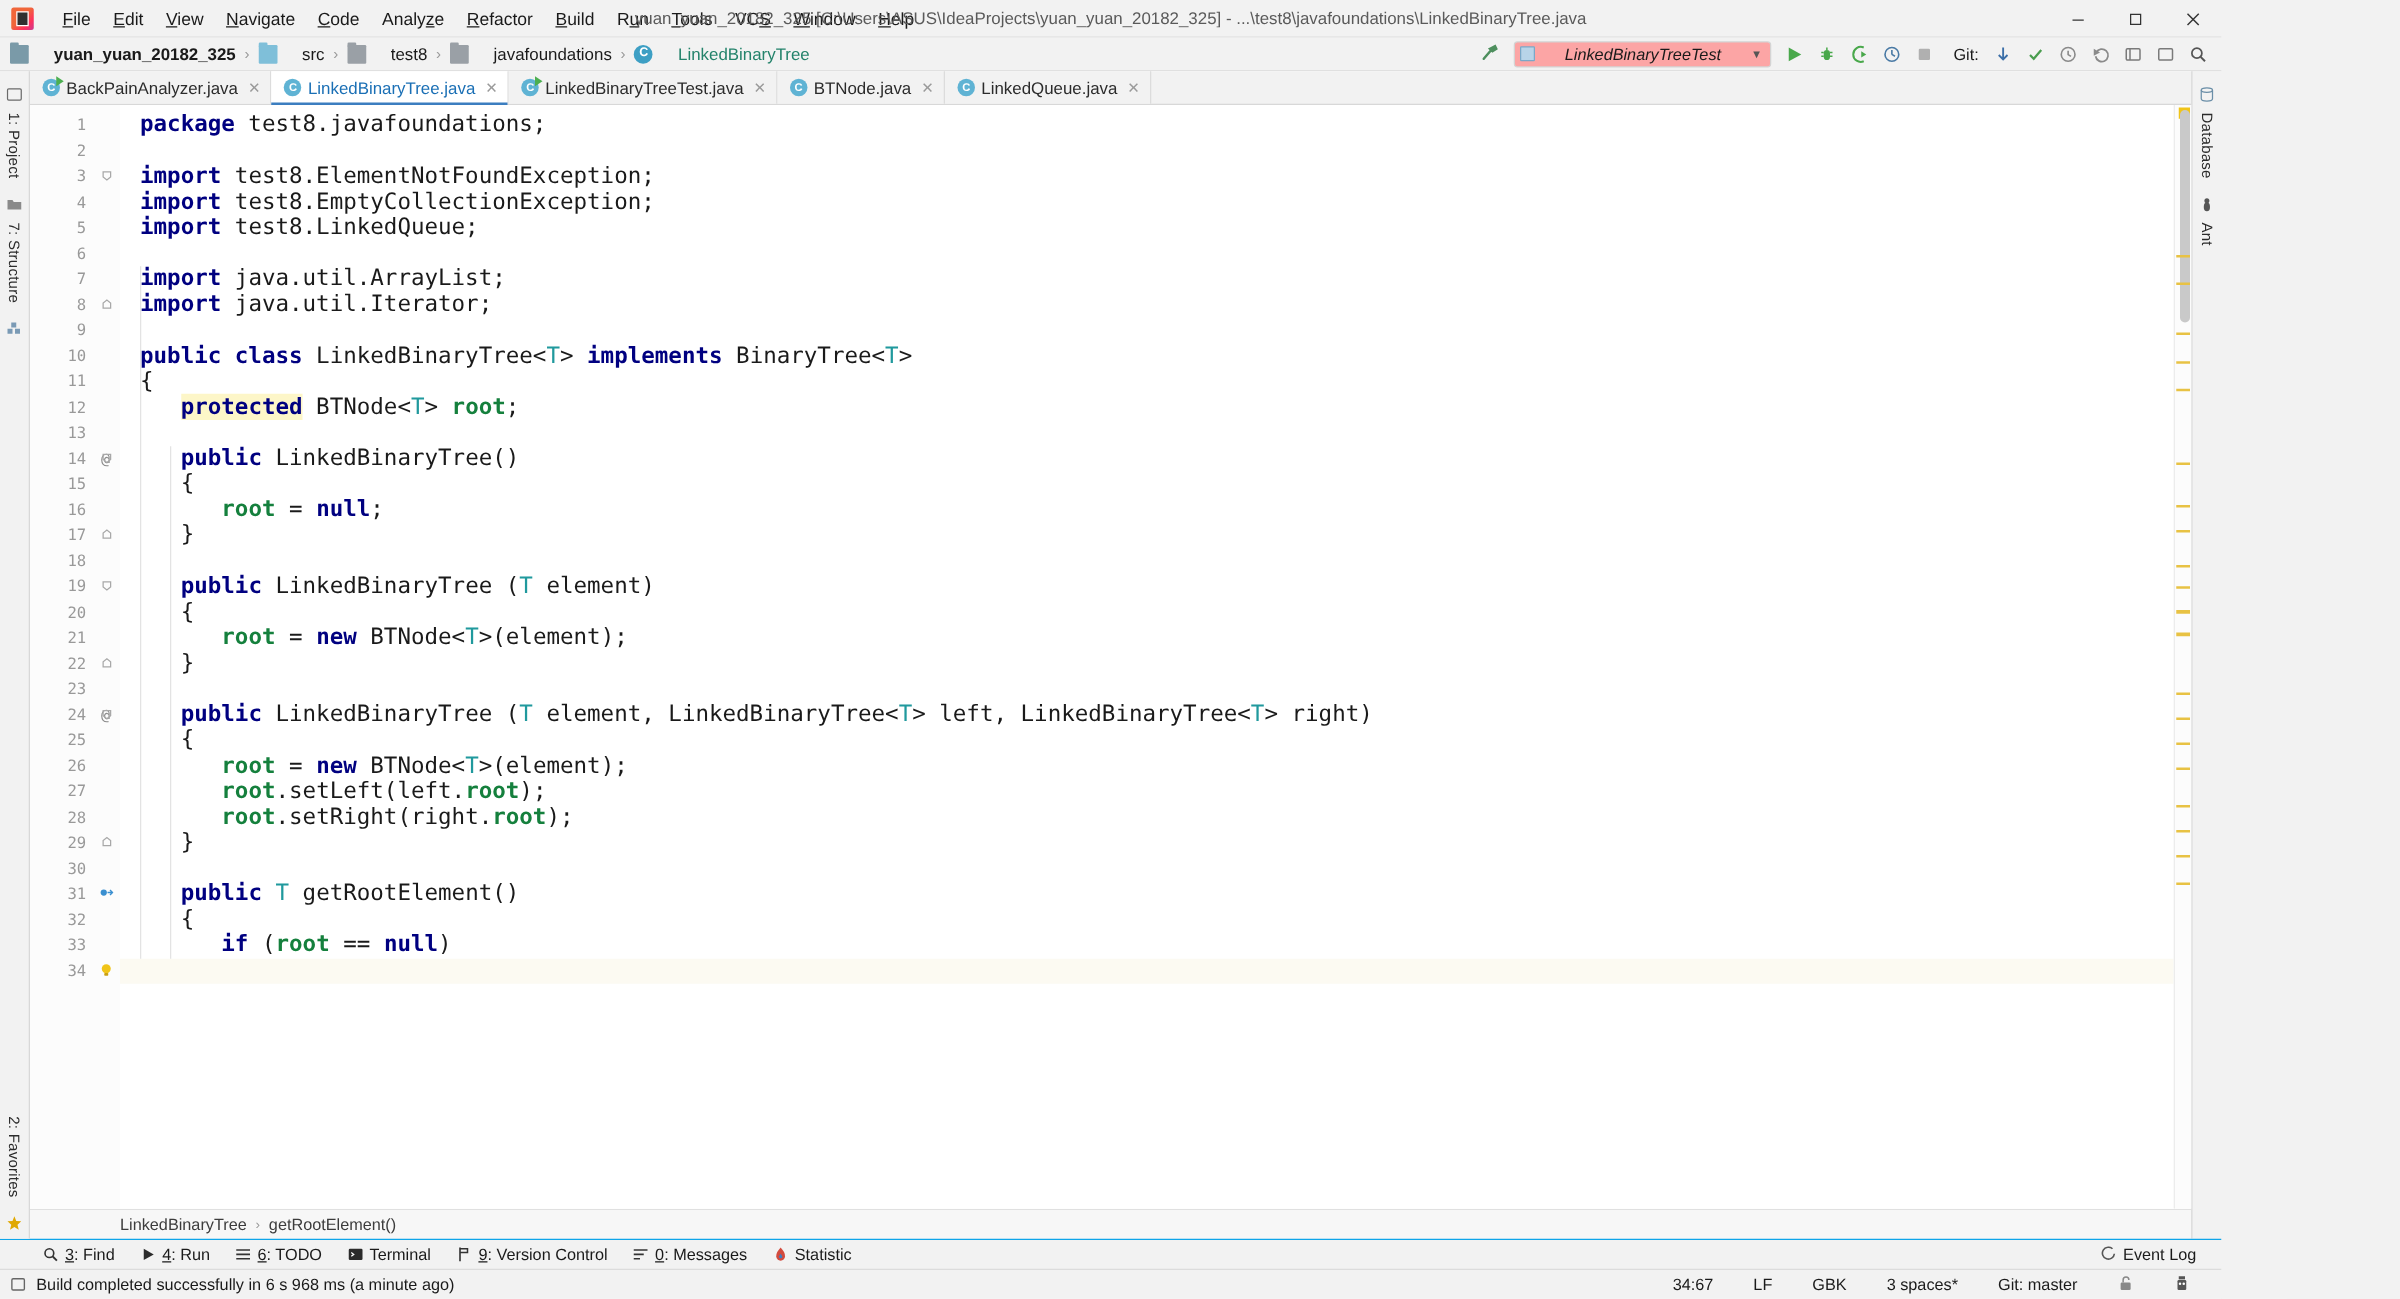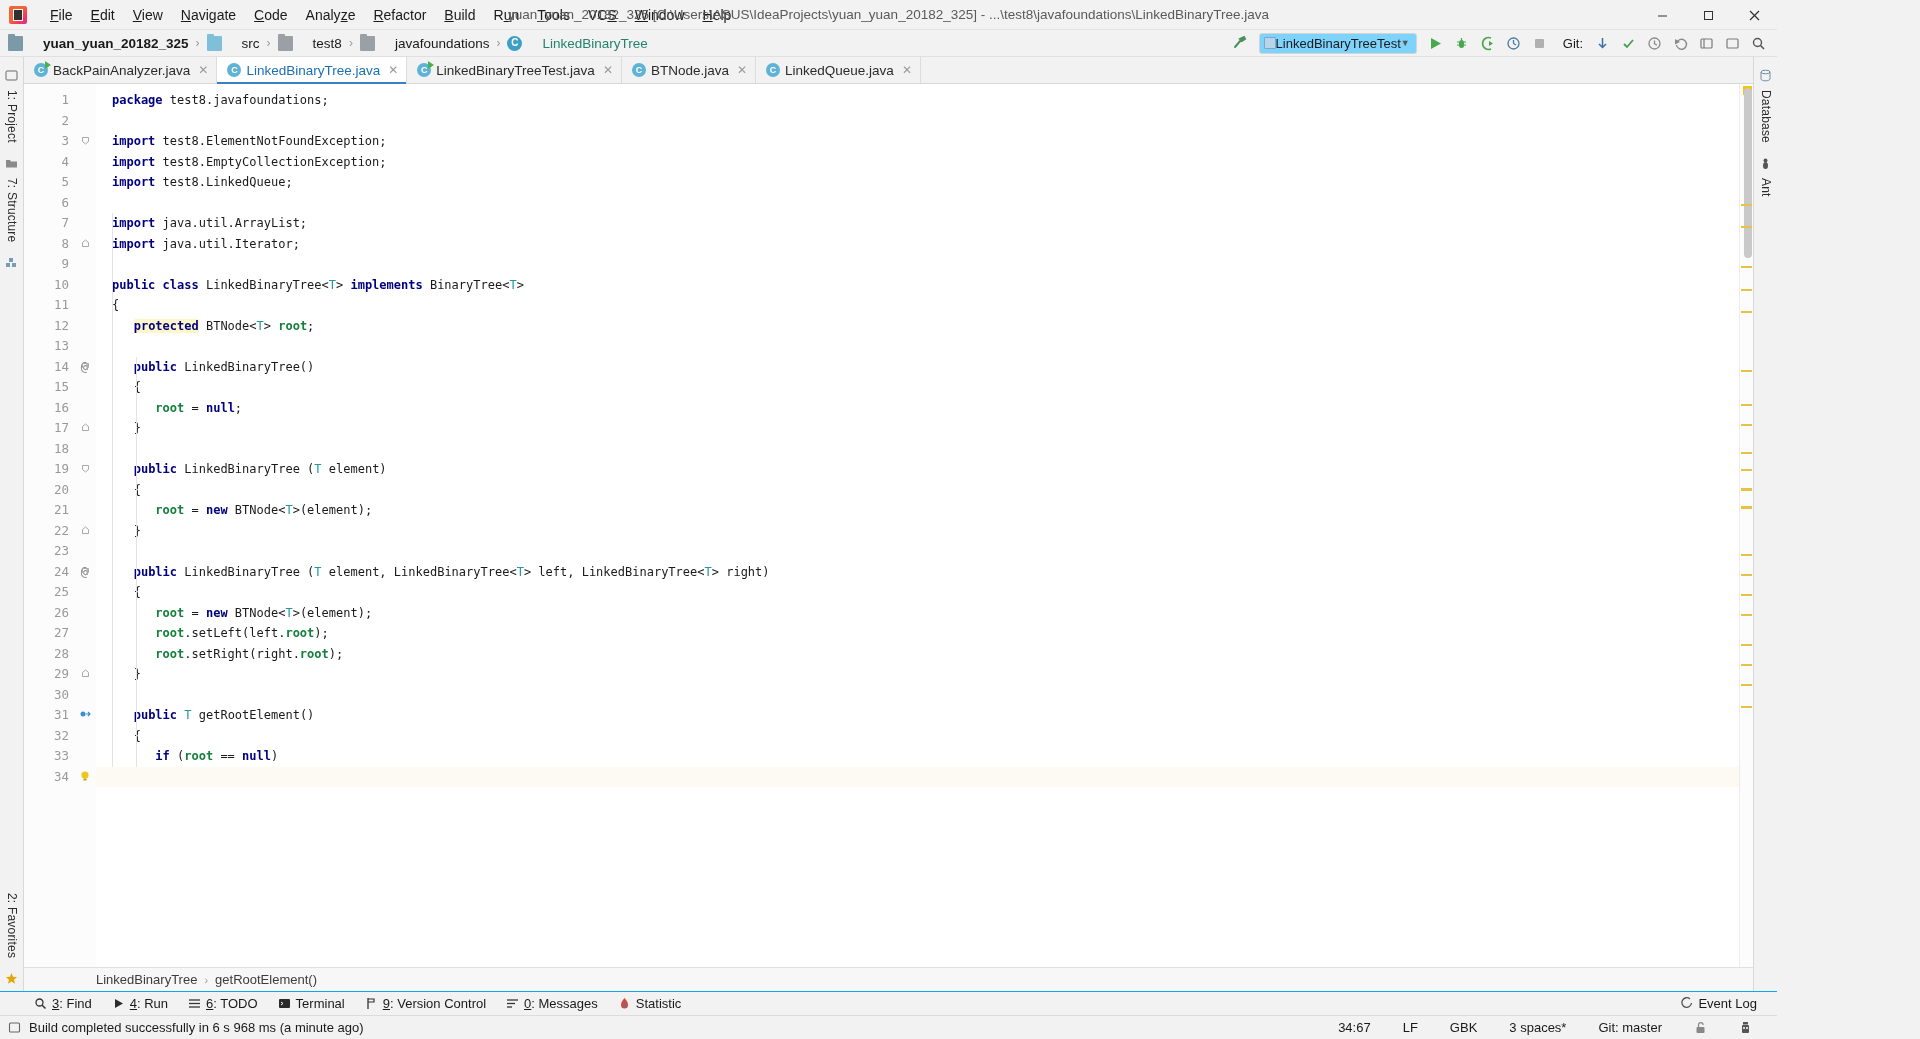--- a/index.html
+++ b/index.html
@@ -78,23 +78,23 @@
   .ic-class {
     border-radius: 50%; background: #3d9fc4; color:#fff; font-size:10px; font-weight:bold;
     display:flex; align-items:center; justify-content:center; line-height:1;
   }
   .navbar-right { margin-left: auto; display: flex; align-items: center; padding-right: 6px; }
   .nav-icon-btn {
     width: 26px; height: 23px; display: flex; align-items: center; justify-content: center;
     color: #5a5a5a;
   }
   .runconfig {
-    display: flex; align-items: center; gap: 0;
-    background: #7dd3fc; border: 1px solid #d4d4d4; border-radius: 3px;
-    height: 21px; padding: 0 6px 0 4px; margin: 0 6px; font-size: 13px; color: #1a1a1a;
+    display: flex; align-items: center; gap: 24px;
+    background: #fca5a5; border: 1px solid #d4d4d4; border-radius: 3px;
+    height: 21px; padding: 0 6px 0 4px; margin: 0 6px; font-size: 13px; color: #1a1a1a; font-style: italic;
   }
   .runconfig .chip {
     width:12px;height:12px;background:#b8d4e8;border:1px solid #7aa8c8;border-radius:1px;
   }
   .caret { font-size: 9px; color: #555; }
   .git-label { font-size: 13px; color: #1a1a1a; margin: 0 6px 0 10px; }
 
   
   .body { flex: 1 1 auto; display: flex; min-height: 0; }
 
@@ -155,21 +155,21 @@
   }
   .gline { height: 20.5px; line-height: 20.5px; padding-right: 27px; position: relative; }
   .gline .at { position: absolute; right: 8px; color:#8a8a8a; font-size: 12px;}
   .fold {
     position: absolute; right: 6px; top: 5px; width: 9px; height: 9px;
     color: #a8a8a8; font-size: 9px; line-height: 9px;
   }
   .gutter-icon { position:absolute; right: 5px; top: 3px; }
   .code {
     flex: 1 1 auto; position: relative; padding-top: 6px; overflow: hidden;
-    font-family: "DejaVu Sans Mono", monospace; font-size: 12px; color: #1a1a1a;
+    font-family: "DejaVu Sans Mono", monospace; font-size: 18px; color: #1a1a1a;
     white-space: pre; background: #fff;
   }
   .cline { height: 20.5px; line-height: 20.5px; padding-left: 16px; }
   .kw { color: #000080; font-weight: bold; }
   .gen { color: #20999d; }
   .fld { color: #15803d; font-weight: bold; }
   .str { color: #008000; font-weight: bold; }
   .hl { background: #fdf6c8; }
   .cursor-line { position:absolute; left:0; right:0; height: 20.5px; background: #fcfaf2; }
 
@@ -207,21 +207,21 @@
   }
   .tw u { text-decoration: underline; }
   .tw-right { margin-left:auto; display:flex; align-items:center; padding-right: 10px; }
 
   
   .statusbar {
     height: 24px; flex: 0 0 24px; background:#f2f2f2; border-top:1px solid #dcdcdc;
     display:flex; align-items:center; font-size:13px; color:#1a1a1a; padding-left: 8px;
   }
   .status-msg { display:flex; align-items:center; gap:8px; }
-  .status-right { margin-left:auto; display:flex; align-items:flex-end; gap: 32px; padding-right: 25px;}
+  .status-right { margin-left:auto; display:flex; align-items:flex-start; gap: 32px; padding-right: 25px;}
   .status-right span { color:#1a1a1a; }
 
   svg { display:block; }
 </style>
 </head>
 <body>
 
 <div class="app">
 
   <div class="titlebar">

